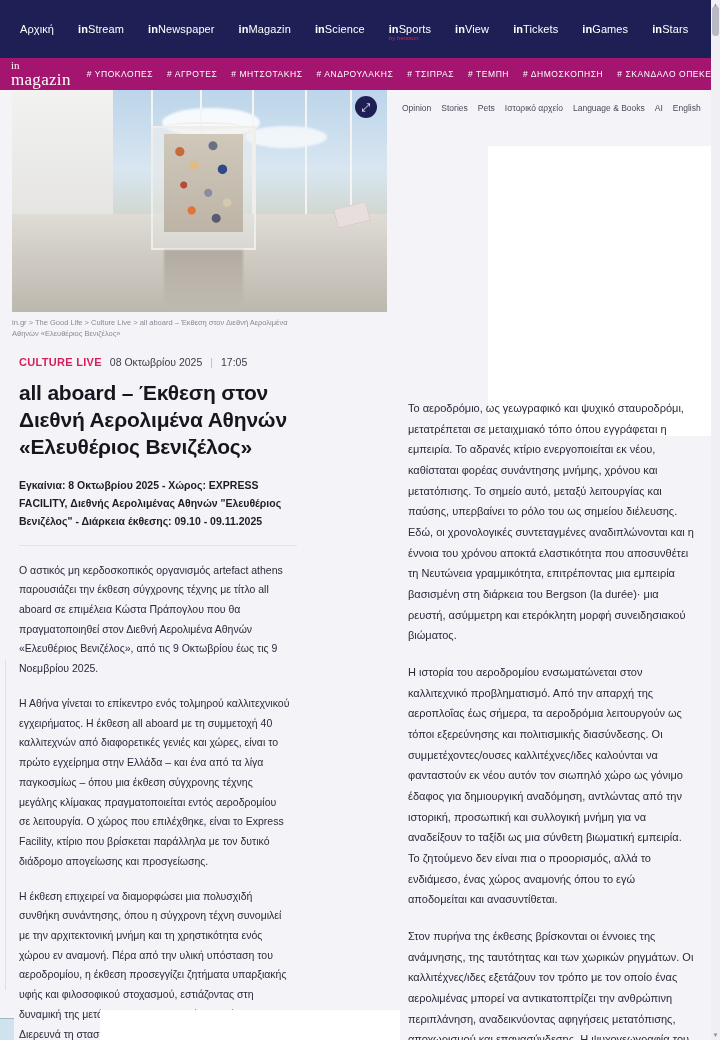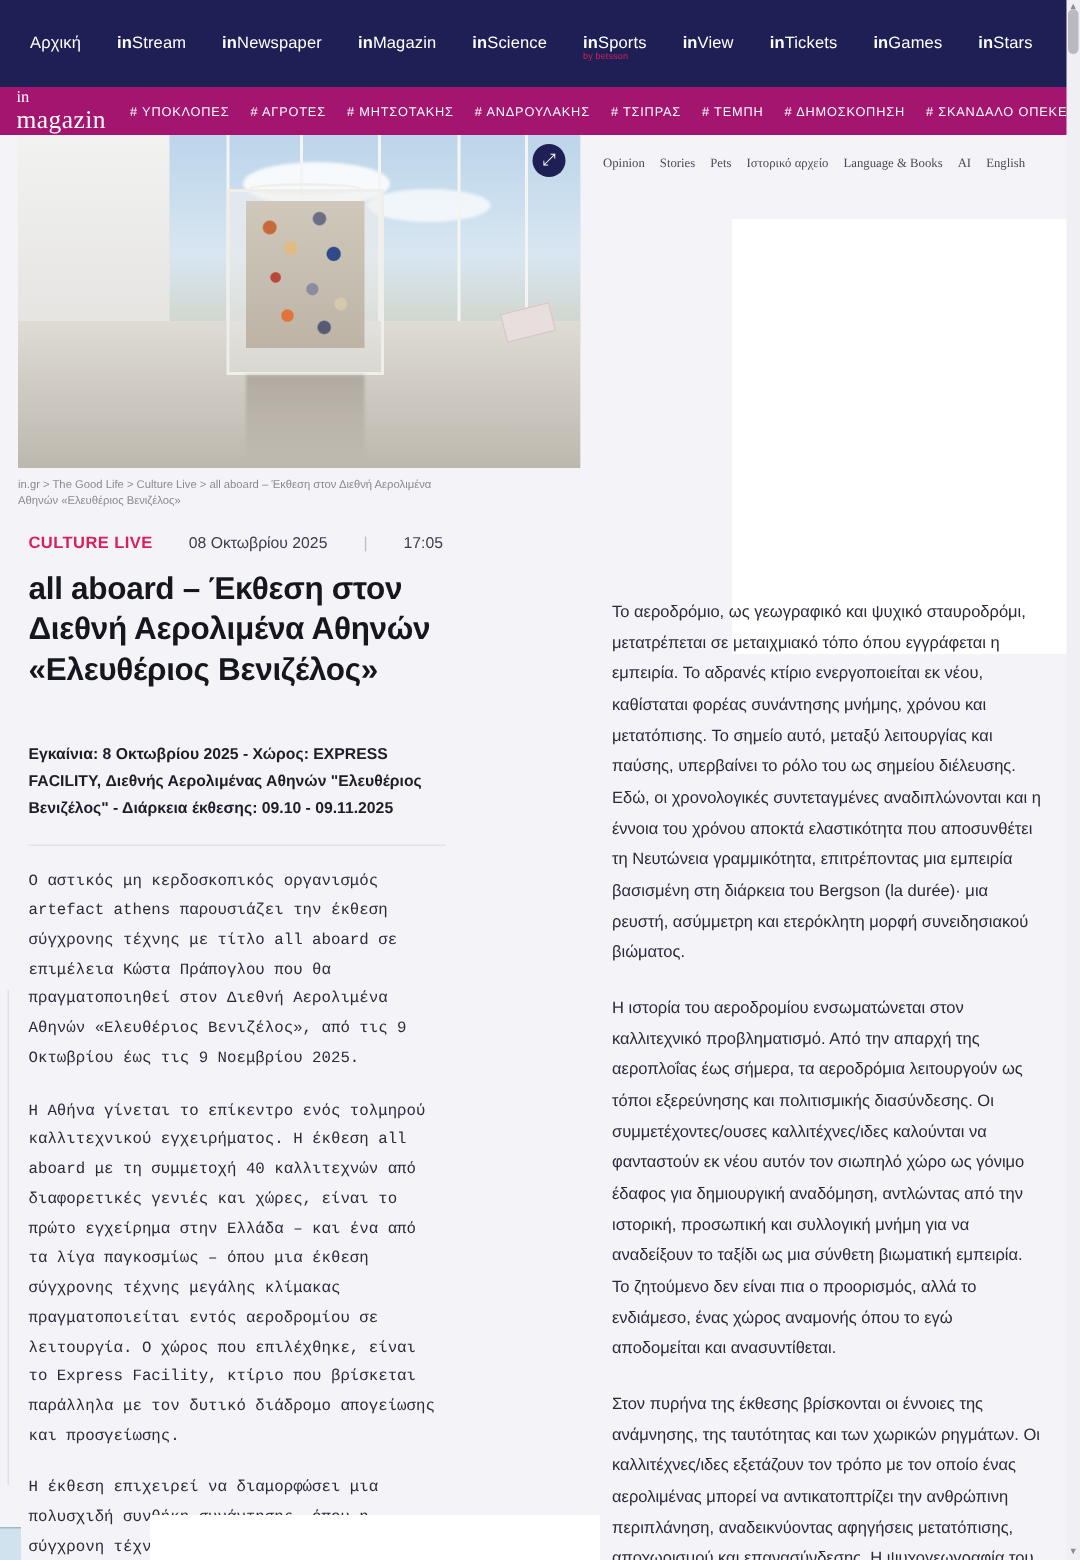--- a/index.html
+++ b/index.html
@@ -82,43 +82,43 @@
         radial-gradient(circle at 66% 86%, #565a72 0 4%, transparent 5%),
         linear-gradient(180deg,#cfc8bb,#bdb4a6);
       filter: blur(.4px); }
   .hero .refl { position: absolute; left: 40.5%; bottom: 2%; width: 21%; height: 26%;
       background: linear-gradient(180deg, rgba(150,140,130,.55), rgba(190,185,178,.05)); filter: blur(1.2px); }
   .hero .crown { position: absolute; left: 41%; top: 14.5%; width: 20%; height: 3.5%; border: 2px solid #f0efeb; border-radius: 50%; }
   .hero .panel { position: absolute; right: 5%; top: 52%; width: 9%; height: 9%; background: #e9dede; transform: rotate(-14deg); box-shadow: 0 0 0 1px #d7c9c9 inset; }
 
   .breadcrumb { margin-top: 6px; padding-left: 0; font-size: 7.5px; color: #8a8a96; line-height: 1.45; width: 290px; }
 
-  .kicker-row { margin-top: 16px; display: flex; align-items: baseline; gap: 24px; padding-left: 7px; }
+  .kicker-row { margin-top: 16px; display: flex; align-items: baseline; gap: 8px; padding-left: 7px; }
   .kicker { color: #d81e5b; font-size: 11px; font-weight: 700; letter-spacing: .3px; cursor: pointer; }
   .pubdate { color: #3c3c4a; font-size: 10.5px; }
   .pubsep { color: #bcbcc6; font-size: 10.5px; }
 
   h1.headline {
     padding-left: 7px; margin-top: 12px; width: 280px;
     font-size: 21px; line-height: 1.28; font-weight: 700; color: #16161f; letter-spacing: -.2px;
   }
   .lead {
-    padding-left: 7px; margin-top: 34px; width: 278px;
+    padding-left: 7px; margin-top: 16px; width: 278px;
     font-size: 10.5px; line-height: 1.72; font-weight: 700; color: #1d1d28;
   }
   .rule { width: 278px; height: 1px; background: #e2e2ea; margin: 14px 0 0 7px; }
   .body-p {
     padding-left: 7px; width: 278px; margin-top: 15px;
-    font-size: 10.5px; line-height: 1.88; color: #2a2a3a; font-family: Liberation Mono, monospace;
+    font-size: 10.5px; line-height: 1.88; color: #2a2a3a;
   }
 
   
   .rightcol { position: absolute; left: 400px; top: 0; width: 308px; }
   .topics-title { font-size: 13px; font-weight: 700; color: #16161f; padding-left: 2px; }
-  .topics-list { display: flex; flex-wrap: wrap; gap: 10px; margin-top: 13px; padding-left: 2px; font-family: Liberation Serif, serif; }
+  .topics-list { display: flex; flex-wrap: wrap; gap: 10px; margin-top: 13px; padding-left: 2px; }
   .topic { font-size: 8.5px; color: #4a4a58; cursor: pointer; }
 
   .tags-block { margin-top: 38px; padding-left: 2px; width: 88px; }
   .tags-title { font-size: 13px; font-weight: 700; color: #16161f; }
   .tags-rule { width: 84px; height: 1px; background: #dcdce6; margin-top: 12px; }
   .tag-item { margin-top: 11px; font-size: 7px; font-weight: 700; letter-spacing: .7px; color: #d81e5b; line-height: 1.5; cursor: pointer; }
 
   .whitecard { position: absolute; left: 88px; top: 56px; width: 232px; height: 290px; background: #fff; }
 
   .rtext { position: absolute; left: 8px; top: 308px; width: 288px; }

